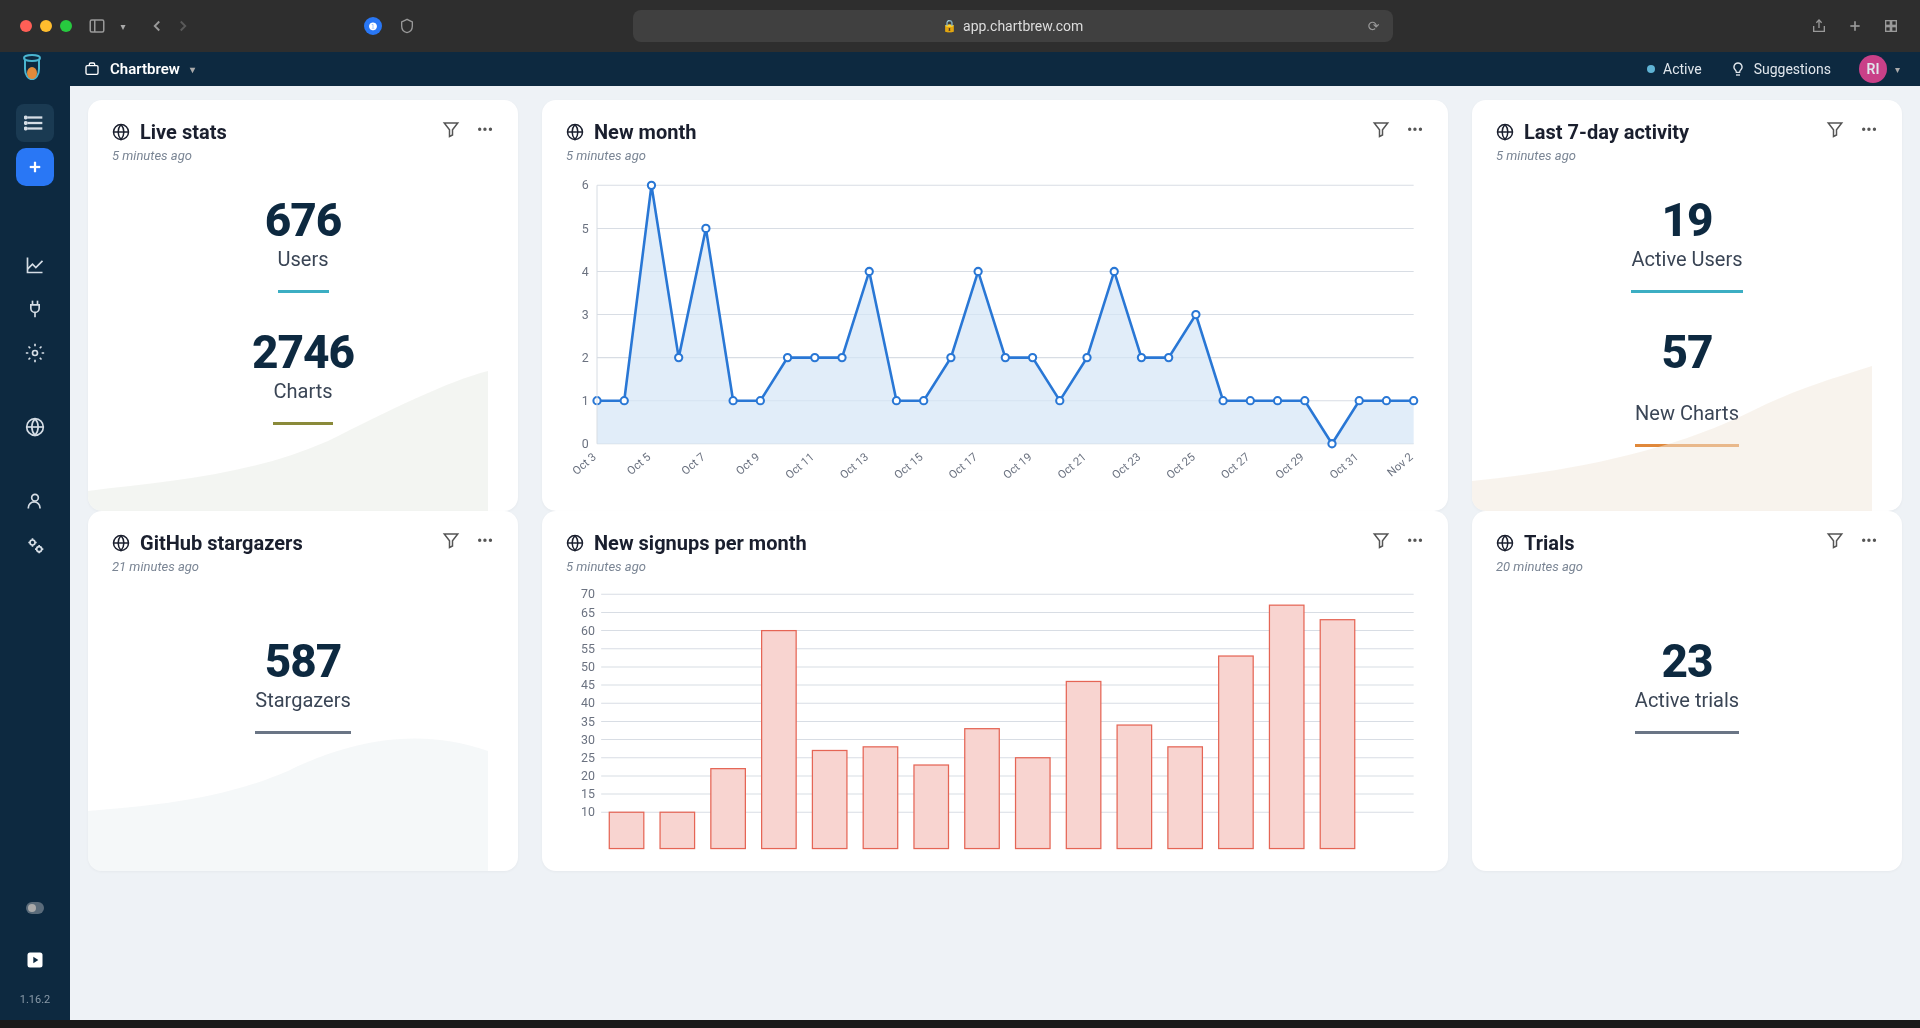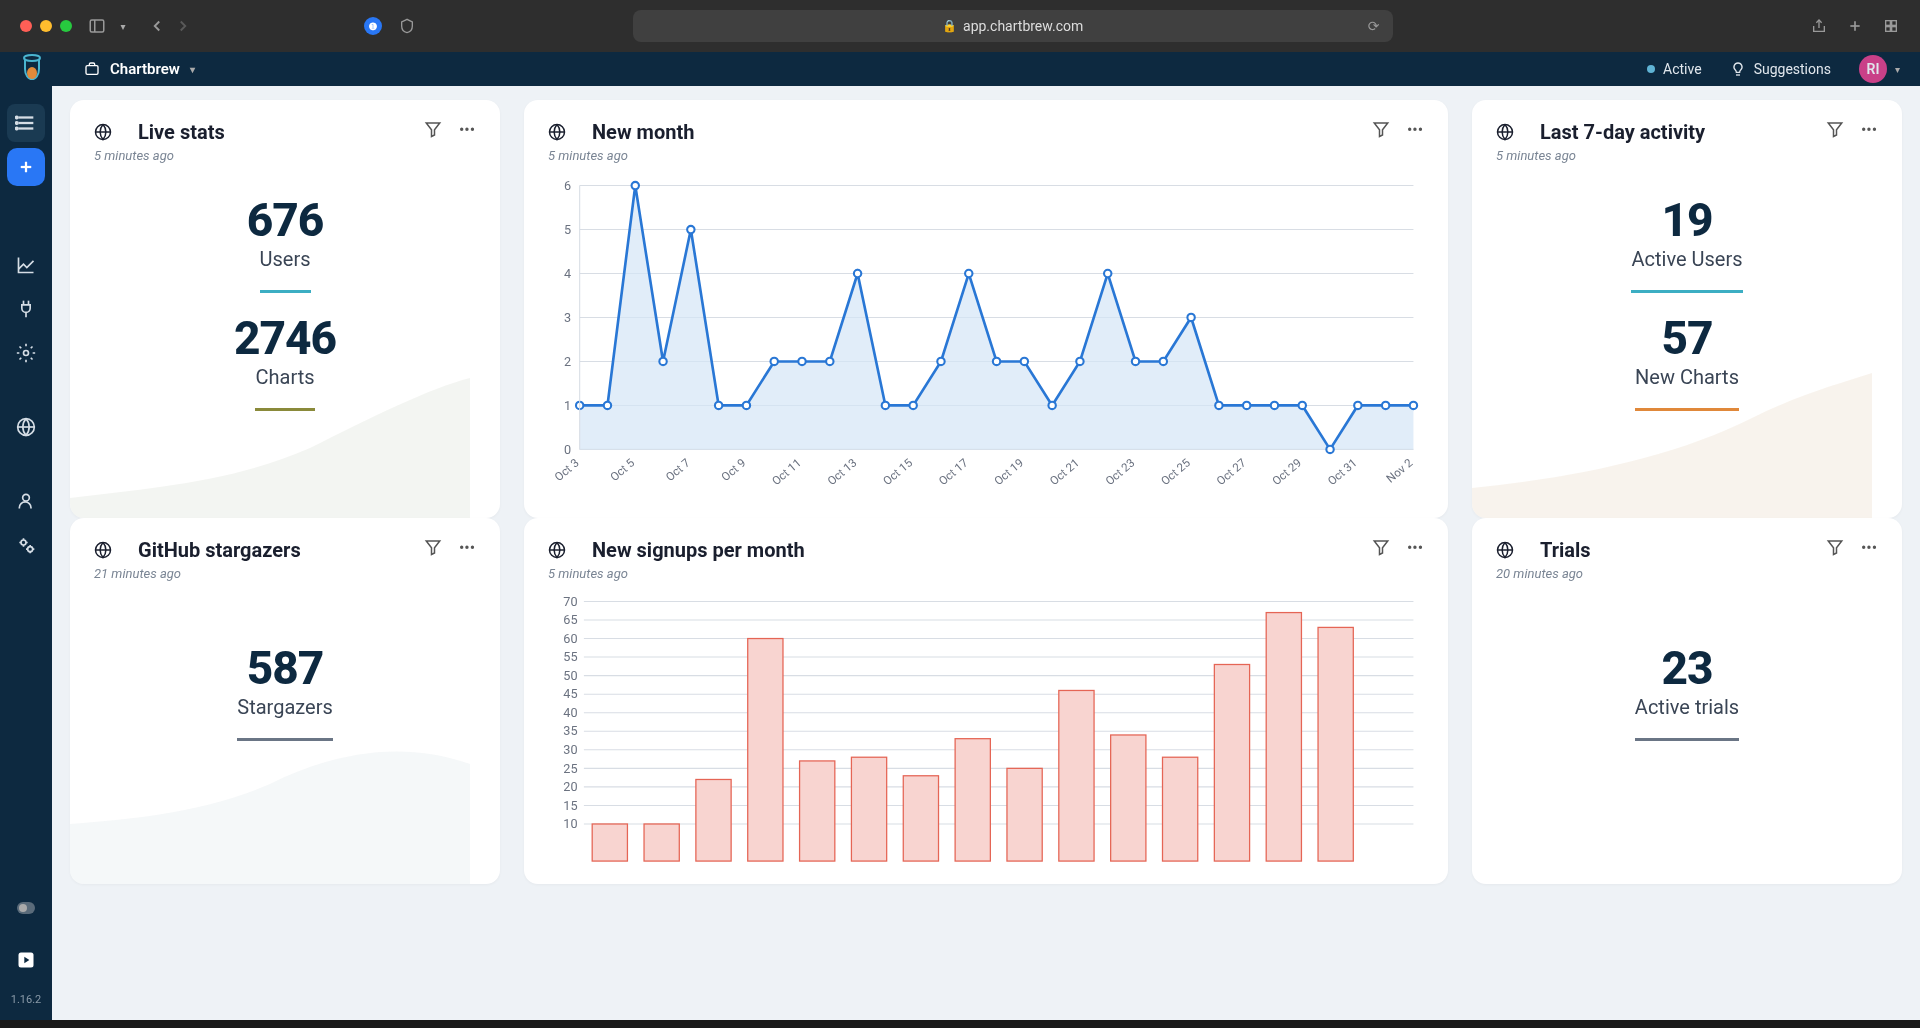--- a/index.html
+++ b/index.html
@@ -26,50 +26,50 @@
 .team-select { display: flex; align-items: center; gap: 10px; font-size: 15px; font-weight: 600; cursor: pointer; }
 .team-select svg { width: 16px; height: 16px; }
 .nav-right { margin-left: auto; display: flex; align-items: center; gap: 28px; }
 .nav-link { display: flex; align-items: center; gap: 8px; font-size: 14px; cursor: pointer; color: #e0e6ec; }
 .dot { width: 8px; height: 8px; border-radius: 50%; background: #5fb3d4; }
 .avatar { width: 28px; height: 28px; border-radius: 50%; background: #c94088; display: flex; align-items: center; justify-content: center; font-size: 14px; font-weight: 600; }
 .caret-down { font-size: 10px; color: #aaa; }
 
 
 .app-body { display: flex; height: calc(100% - 94px); }
-.sidebar { width: 52px; background: #0d2940; display: flex; flex-direction: column; align-items: center; padding-top: 18px; gap: 6px; position: relative; }
+.sidebar { width: 70px; background: #0d2940; display: flex; flex-direction: column; align-items: center; padding-top: 18px; gap: 6px; position: relative; }
 .sb-icon { width: 38px; height: 38px; display: flex; align-items: center; justify-content: center; color: #d5dde5; border-radius: 8px; cursor: pointer; }
 .sb-icon.active { background: #1a3a52; }
 .sb-add { background: #2977f5; color: #fff; border-radius: 10px; margin-bottom: 24px; }
 .sb-group2 { margin-top: 30px; display: flex; flex-direction: column; gap: 6px; }
 .sb-bottom { position: absolute; bottom: 14px; display: flex; flex-direction: column; align-items: center; gap: 14px; }
 .version { font-size: 11px; color: #8a9aa8; }
 .toggle-pill { width: 18px; height: 12px; border-radius: 6px; background: #5a6b7a; position: relative; }
 .toggle-pill::after { content: ''; width: 8px; height: 8px; border-radius: 50%; background: #aaa; position: absolute; left: 2px; top: 2px; }
 
 
 .content { flex: 1; background: #eef2f6; padding: 14px 18px; overflow: auto; }
 .grid { display: grid; grid-template-columns: 430px 1fr 430px; gap: 24px; }
 .card { background: #fff; border-radius: 14px; padding: 20px 24px 16px; position: relative; overflow: hidden; box-shadow: 0 1px 3px rgba(0,0,0,0.04); }
 .card-header { display: flex; align-items: flex-start; justify-content: space-between; }
-.card-title-row { display: flex; align-items: center; gap: 26px; }
+.card-title-row { display: flex; align-items: center; gap: 10px; }
 .card-title { font-size: 20px; font-weight: 700; color: #1a1f2e; }
 .card-time { font-size: 13px; font-style: italic; color: #7a8594; margin-top: 4px; }
 .card-actions { display: flex; gap: 16px; color: #555; }
 .card-actions .ic { cursor: pointer; width: 18px; height: 18px; display: flex; align-items: center; justify-content: center; }
 .globe-sm { width: 18px; height: 18px; color: #1a1f2e; }
 
 
-.kpi-body { display: flex; flex-direction: column; align-items: center; justify-content: center; padding: 30px 0 10px; gap: 18px; }
+.kpi-body { display: flex; flex-direction: column; align-items: center; justify-content: center; padding: 30px 0 10px; gap: 32px; }
 .kpi-item { text-align: center; }
 .kpi-value { font-size: 46px; font-weight: 800; color: #0d2940; letter-spacing: -1px; }
 .kpi-label { font-size: 20px; color: #3a4555; border-bottom: 3px solid; padding-bottom: 19px; display: inline-block; }
 .ul-teal { border-color: #3caec3; }
 .ul-olive { border-color: #8a8a3a; }
-.ul-orange { border-color: #e0883a; }
+.ul-orange { border-color: #e0883a; margin-top: 22px; }
 .ul-page { border-color: #6a7585; }
 
 
 .spark-bg { position: absolute; bottom: 0; left: 0; right: 0; height: 160px; opacity: 0.5; pointer-events: none; }
 
 
 .chart-area { padding: 12px 0 0 0; }
 svg.chart { width: 100%; display: block; }
 .axis-text { font-size: 12px; fill: #6b7280; }
 .tick-rot { font-size: 11px; fill: #6b7280; }

